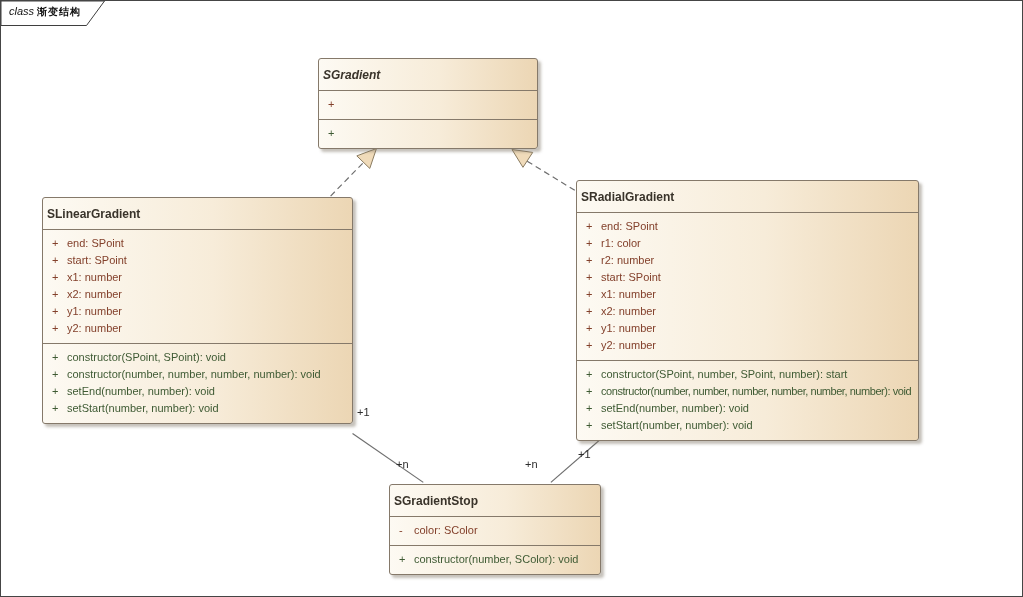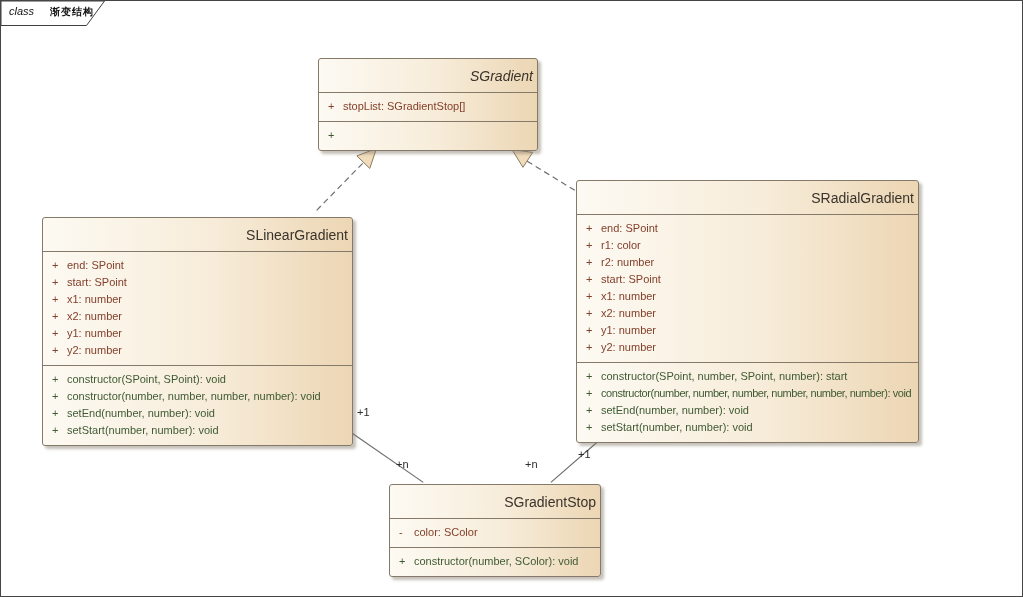--- a/index.html
+++ b/index.html
@@ -5,36 +5,36 @@
   *{box-sizing:border-box;margin:0;padding:0}
   html,body{background:#fff}
   body{font-family:"Liberation Sans",sans-serif}
   .canvas{position:relative;width:1023px;height:597px;background:#ffffff;border:1px solid #454545;overflow:hidden}
   .connectors{position:absolute;left:0;top:0;width:100%;height:100%}
 
   
   .uml-class{position:absolute;border:1px solid #85796a;border-radius:3px;
     background:linear-gradient(to right,#fdfaf3 0%,#f7ecd9 55%,#ecd6b4 100%);
     box-shadow:3px 3px 3px rgba(125,115,100,.45)}
-  .cls-title{font-weight:normal;font-size:14px;color:#39332a;text-align:right;padding:9px 4px 8px;white-space:nowrap}
+  .cls-title{font-weight:bold;font-size:12px;color:#39332a;text-align:left;padding:9px 4px 8px;white-space:nowrap}
   .abstract .cls-title{font-style:italic}
   .cls-section{border-top:1px solid #85796a;padding:5px 0 6px}
   .member-row{height:17px;line-height:17px;font-size:11px;white-space:nowrap;display:flex}
   .vis{width:24px;padding-left:9px;flex:none}
   .mtext{flex:1;overflow:hidden}
   .attrs .member-row{color:#83402b}
   .ops .member-row{color:#3e5a33}
   .member-row.condensed{letter-spacing:-0.45px}
 
   
   .mult{position:absolute;font-size:11px;color:#2d2d2d;z-index:5}
 
   
   .frame-tab{position:absolute;left:0;top:0;width:112px;height:28px;z-index:4}
-  .tab-label{position:absolute;top:4px;left:8px;display:flex;align-items:baseline;gap:16px;white-space:nowrap}
+  .tab-label{position:absolute;top:4px;left:8px;display:flex;align-items:baseline;gap:3px;white-space:nowrap}
   .tab-keyword{font-style:italic;font-size:11px;color:#101010}
   .tab-name{font-weight:bold;font-size:10px;color:#101010;letter-spacing:1px}
 </style>
 </head>
 <body>
 
 <div class="canvas">
 
   <svg class="connectors" viewBox="0 0 1023 597">
 
@@ -65,31 +65,30 @@
       <span class="tab-keyword">class</span>
       <span class="tab-name">渐变结构</span>
     </div>
   </div>
 
   <div class="uml-class abstract" style="left:317px;top:57px;width:220px">
     <div class="cls-title">SGradient</div>
     <div class="cls-section attrs">
         <div class="member-row">
           <span class="vis">+</span>
-          <span class="mtext">stopList: SGradientStop[]</span>
-        </div>
-      </div>
-    <div class="cls-section ops">
-        <div class="member-row">
-          <span class="vis">+</span>
-        </div>
-      </div>
-  </div>
-
-  <div class="uml-class" style="left:41px;top:216px;width:311px">
+        </div>
+      </div>
+    <div class="cls-section ops">
+        <div class="member-row">
+          <span class="vis">+</span>
+        </div>
+      </div>
+  </div>
+
+  <div class="uml-class" style="left:41px;top:196px;width:311px">
     <div class="cls-title">SLinearGradient</div>
     <div class="cls-section attrs">
         <div class="member-row">
           <span class="vis">+</span>
           <span class="mtext">end: SPoint</span>
         </div>
         <div class="member-row">
           <span class="vis">+</span>
           <span class="mtext">start: SPoint</span>
         </div>

